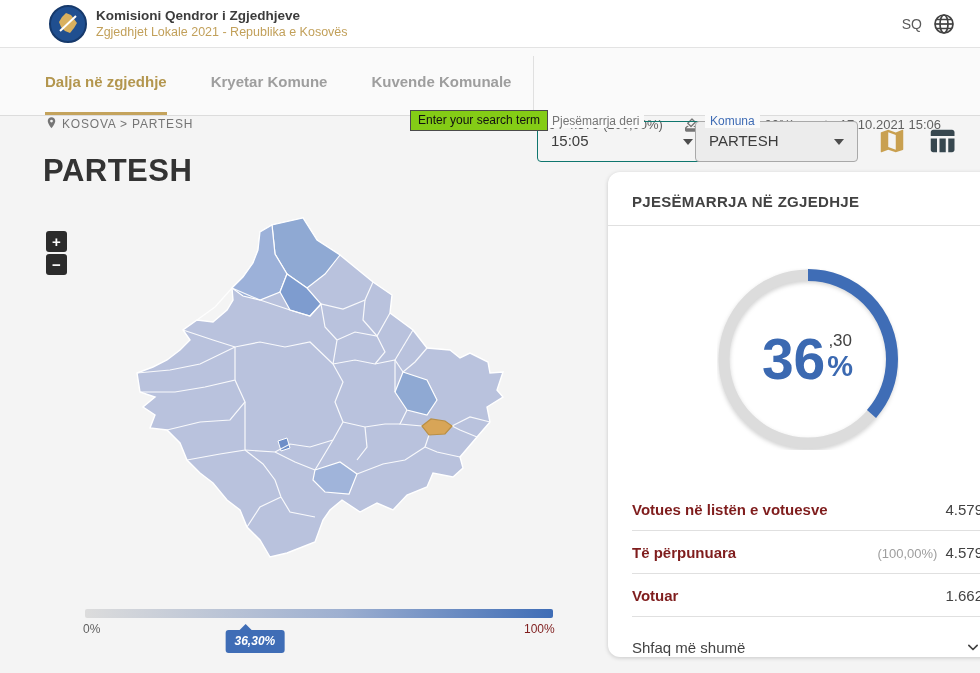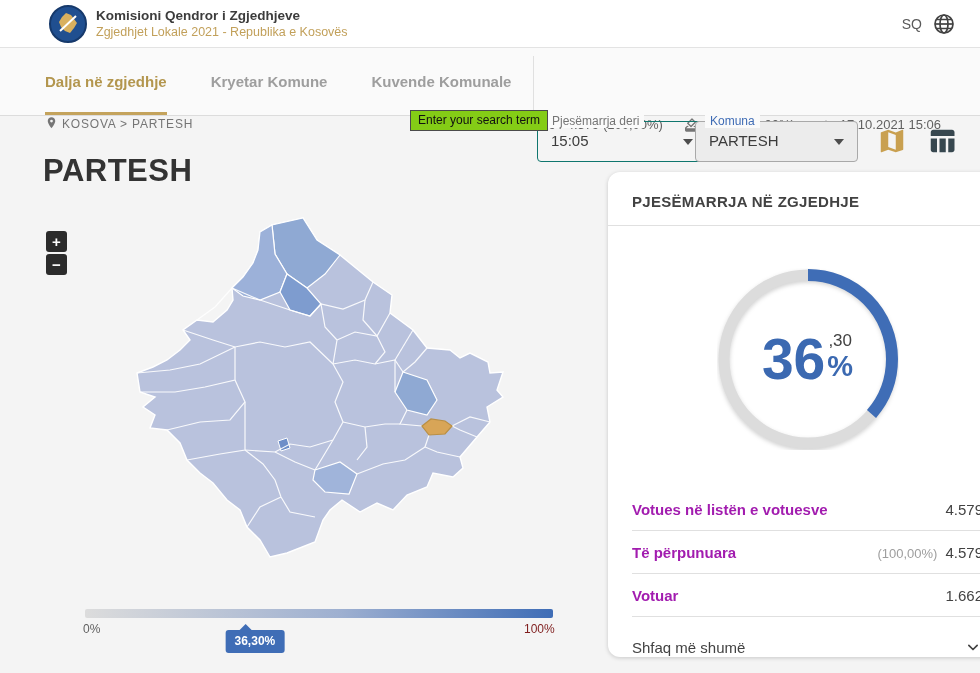--- a/index.html
+++ b/index.html
@@ -55,21 +55,21 @@
   .card-title { padding:21px 24px 15px; font-size:15px; font-weight:bold; color:#424242; letter-spacing:.3px; border-bottom:1px solid #e0e0e0; }
   .gauge-box { position:relative; width:182px; height:182px; margin:42px auto 0; }
   .gauge-ring { filter:drop-shadow(0 2px 2px rgba(0,0,0,.18)); }
   .gauge-center { position:absolute; inset:0; display:flex; align-items:center; justify-content:center; }
   .g-int { font-size:57px; font-weight:bold; color:#3b69b1; line-height:1; }
   .g-side { display:flex; flex-direction:column; align-items:center; margin-left:2px; margin-top:-6px; }
   .g-dec { font-size:17px; color:#424242; }
   .g-unit { font-size:29px; font-weight:bold; color:#3b69b1; line-height:1.05; }
   .rows { margin:38px 24px 0; }
   .row { display:flex; align-items:center; justify-content:space-between; padding:13px 0 12px; border-bottom:1px solid #e0e0e0; font-size:15px; }
-  .row .lbl { font-weight:bold; color:#a21caf; }
+  .row .lbl { font-weight:bold; color:#7f1d1d; }
   .row .right { display:flex; align-items:baseline; gap:8px; }
   .row .note { font-size:13px; color:#9e9e9e; }
   .row .val { color:#424242; }
   .more { display:flex; align-items:center; justify-content:space-between; margin:20px 24px 0; font-size:15px; font-weight:normal; color:#424242; cursor:pointer; }
 </style>
 </head>
 <body>
 
 <div class="header">
   <div class="logo">
@@ -200,21 +200,21 @@
       <path d="M280,215 L282,235 L272,248"></path>
       <path d="M392,225 L375,218 L367,214"></path>
       <path d="M405,210 L385,205 L367,214"></path>
     </g>
 
     <path fill="#d8a557" stroke="#b98f45" stroke-width="1.2" d="M337,214 L346,207 L360,209 L367,214 L360,222 L344,223 Z"></path>
   </svg>
 </div>
 
 <div class="slider">
-  <div class="marker" style="left: 36.3%;">36,30%</div>
+  <div class="marker" style="left: 36.3%; font-style: italic;">36,30%</div>
 </div>
 <div class="slider-min">0%</div>
 <div class="slider-max">100%</div>
 
 <div class="card">
   <div class="card-title">PJESËMARRJA NË ZGJEDHJE</div>
 
   <div class="gauge-box">
     <svg width="182" height="182" viewBox="0 0 182 182">
       <circle class="gauge-ring" cx="91" cy="91" r="84" fill="none" stroke="#dcdcdc" stroke-width="11"></circle>

